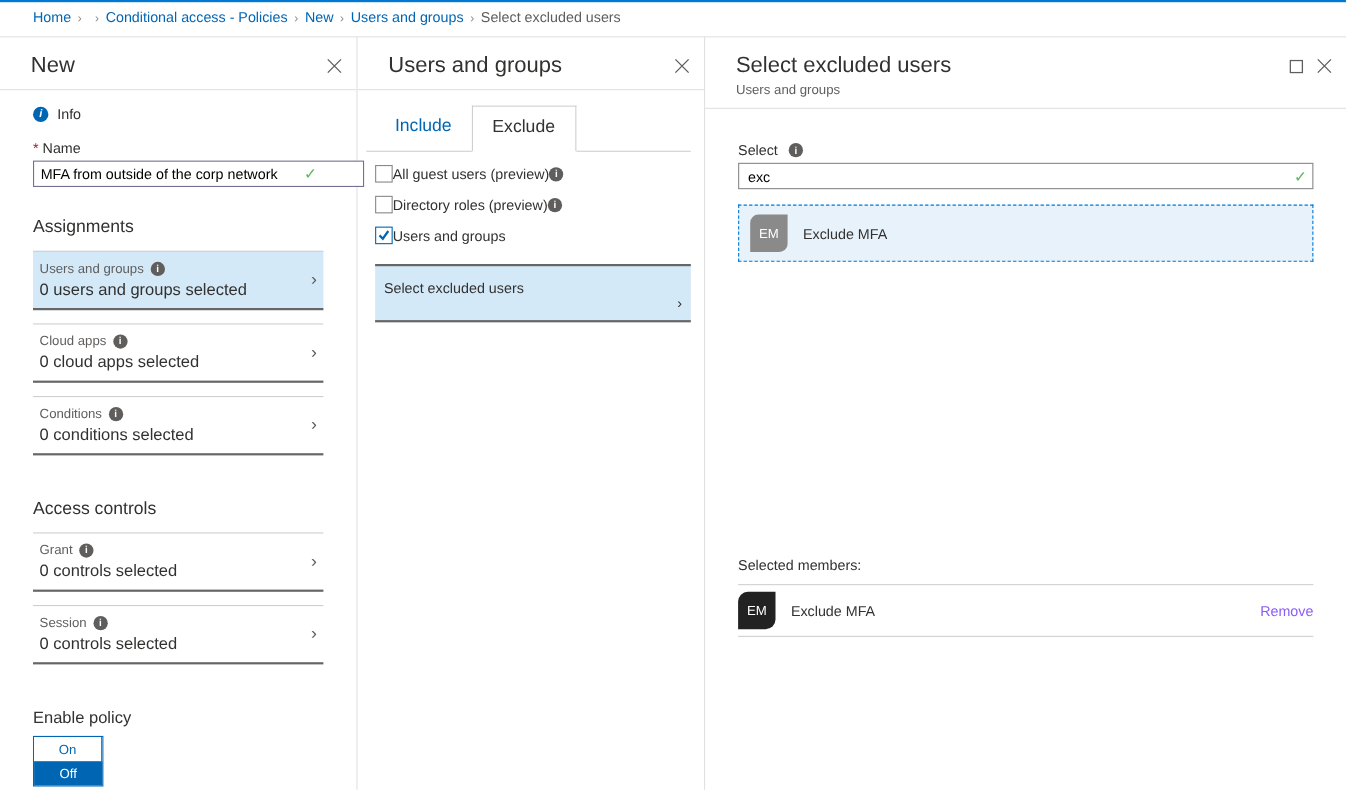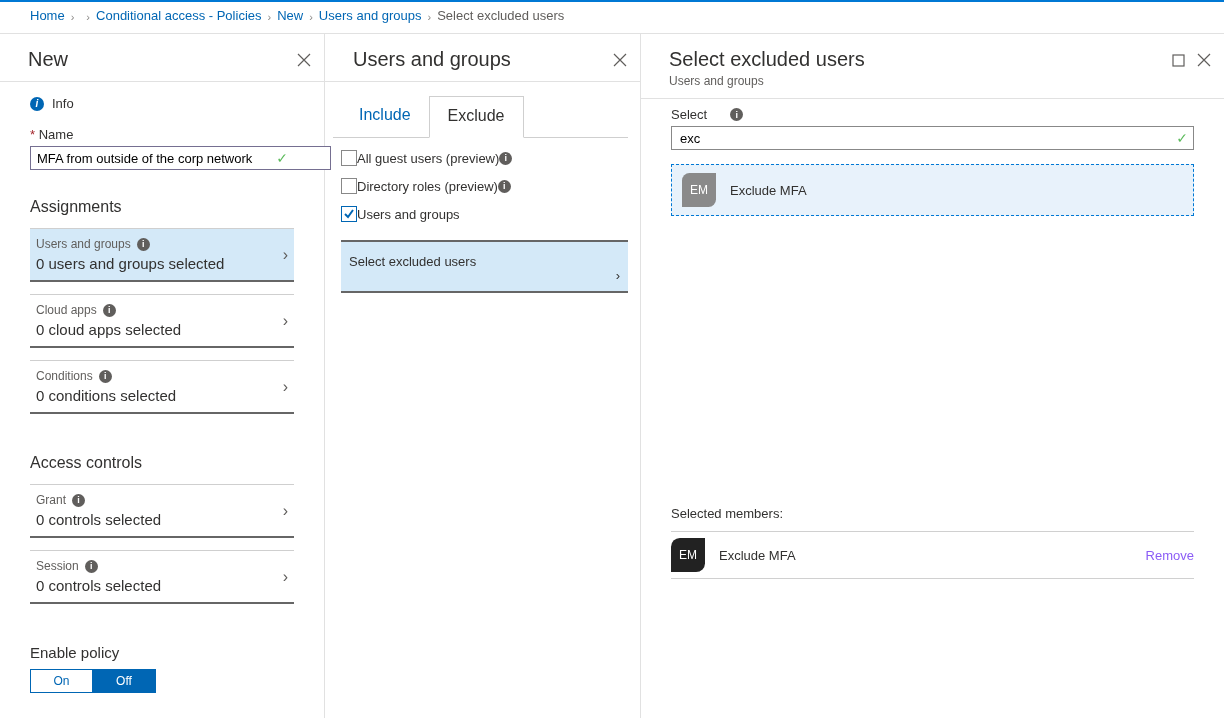--- a/index.html
+++ b/index.html
@@ -45,41 +45,41 @@
   
   .assign-item { margin:12px 30px 0 30px; border-top:1px solid #cfcfcf; border-bottom:2px solid #666; padding:8px 4px 8px 6px; display:flex; flex-direction:column; gap:4px; position:relative; cursor:pointer; }
   .assign-item .top-line { display:flex; align-items:center; gap:6px; font-size:12px; color:#605e5c; }
   .assign-item .bottom-line { font-size:15px; }
   .assign-item .chev { position:absolute; right:6px; top:50%; transform:translateY(-50%); color:#605e5c; font-size:16px; }
   .assign-item.selected { background:#d4e9f8; }
 
   
   .toggle-row { padding:40px 30px 0 30px; }
   .toggle-label { font-size:15px; }
-  .btn-group { display:flex; margin-top:8px; border:1px solid #0066b4; width:fit-content; }
+  .btn-group { display:flex; margin-top:8px; border:1px solid #0066b4; width:fit-content;flex-direction:column; }
   .btn-group .seg { width:62px; height:22px; display:flex; align-items:center; justify-content:center; font-size:12px; cursor:pointer; }
   .btn-group .seg.on { background:#fff; color:#0066b4; border-right:1px solid #0066b4; }
   .btn-group .seg.off { background:#0066b4; color:#fff; }
 
   
   .tabs { display:flex; padding:14px 0 0 8px; border-bottom:1px solid #cfcfcf; margin:0 12px 0 0; }
   .tab { padding:10px 18px 12px 18px; font-size:16px; cursor:pointer; color:#0066b4; }
   .tab.active { color:#323130; border:1px solid #cfcfcf; border-bottom:1px solid #fff; margin-bottom:-1px; background:#fff; }
   .tab:first-child { margin-left:0; }
 
   .check-opt { display:flex; align-items:center; padding:12px 12px 0 8px; font-size:13px; }
   .check-opt .box { width:16px; height:16px; border:1px solid #888; display:inline-flex; align-items:center; justify-content:center; cursor:pointer; }
   .check-opt .box.checked { border-color:#0066b4; }
   .check-opt .box.checked svg path { stroke:#0066b4; }
 
   .sel-users-item { margin:18px 12px 0 8px; border-top:2px solid #666; border-bottom:2px solid #666; background:#d4e9f8; padding:12px 8px 22px 8px; position:relative; font-size:13px; cursor:pointer; }
   .sel-users-item .chev { position:absolute; right:8px; bottom:8px; }
 
   
-  .sel-label-row { padding:8px 30px 0 30px; display:flex; align-items:center; gap:23px; font-size:13px; }
+  .sel-label-row { padding:8px 30px 0 30px; display:flex; align-items:center; gap:10px; font-size:13px;margin-top:22px; }
   .search-wrap { position:relative; margin:4px 30px 0 30px; }
   .search-input { width:100%; height:24px; border:1px solid #888; padding:2px 26px 2px 8px; font-family:inherit; font-size:13px; outline:none; }
   .search-wrap .check { position:absolute; right:6px; top:4px; color:#5bba5b; font-size:14px; }
 
   .result-card { margin:14px 30px 0 30px; border:1px dashed #0078d4; background:#e8f2fb; display:flex; align-items:center; gap:14px; padding:8px 10px; height:52px; cursor:pointer; }
   .em-badge { width:34px; height:34px; border-radius:22% 0 22% 0; background:#8a8a8a; color:#fff; display:flex; align-items:center; justify-content:center; font-size:12px; }
   .result-text { font-size:13px; }
 
   .selected-members-label { padding:0 30px; font-size:13px; margin-top:auto; }
   .member-row { margin:10px 30px 0 30px; border-top:1px solid #d0d0d0; border-bottom:1px solid #d0d0d0; display:flex; align-items:center; padding:6px 0; gap:14px; }

